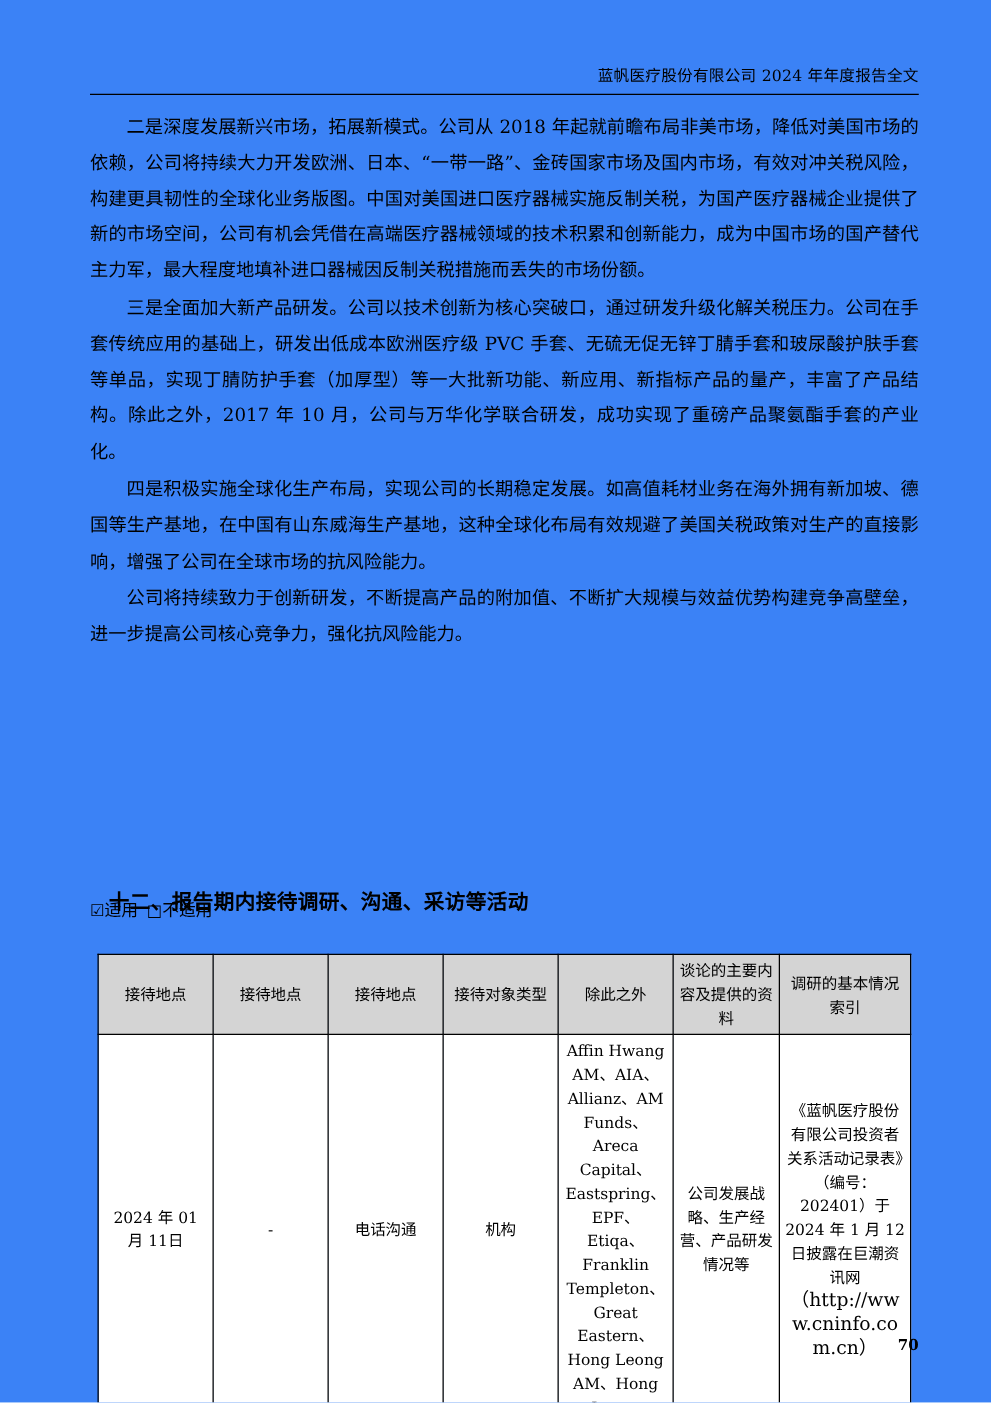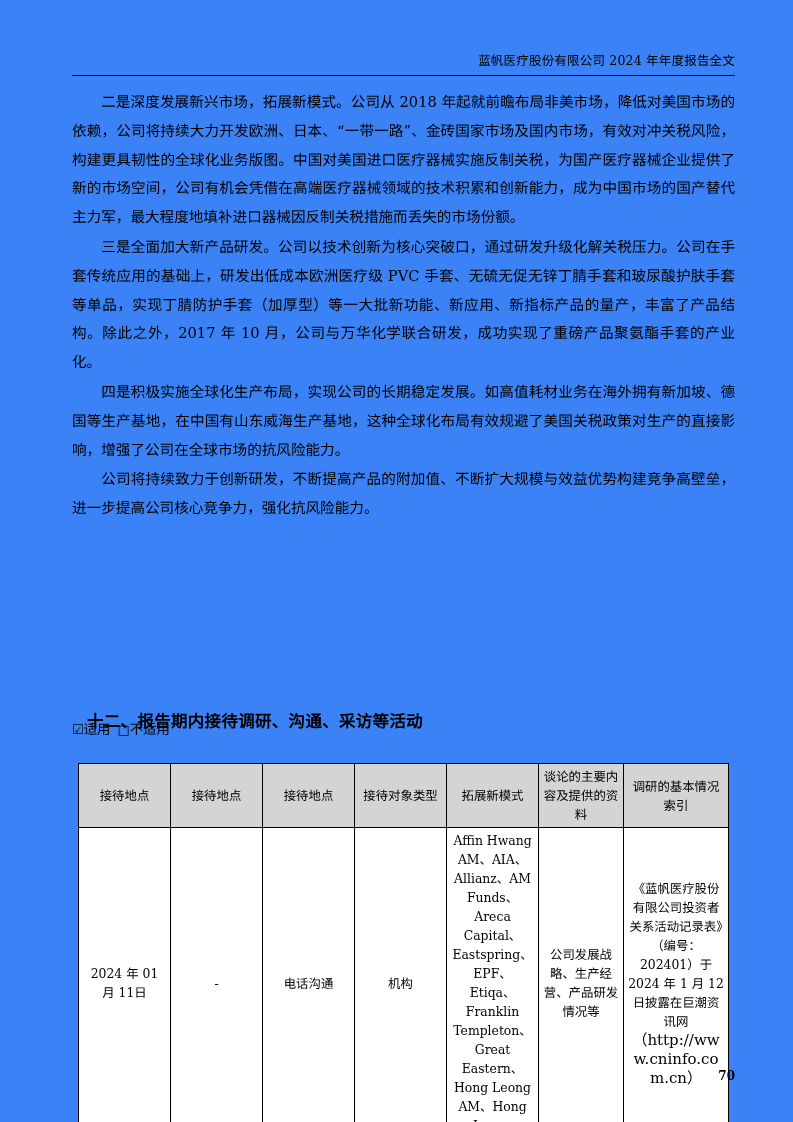--- a/index.html
+++ b/index.html
@@ -177,21 +177,21 @@
       <col class="w-target">
         <col class="w-topic">
         <col class="w-index">
     </colgroup>
     <thead>
       <tr>
         <th>接待地点</th>
         <th>接待地点</th>
         <th>接待地点</th>
         <th>接待对象类型</th>
-        <th>拓展新模式</th>
+        <th>除此之外</th>
         <th>谈论的主要内容及提供的资料</th>
         <th>调研的基本情况索引</th>
       </tr>
     </thead>
     <tbody>
       <tr>
         <td class="c-time">2024 年 01 月 11日</td>
         <td class="c-place">-</td>
         <td class="c-method">电话沟通</td>
         <td class="c-type">机构</td>

